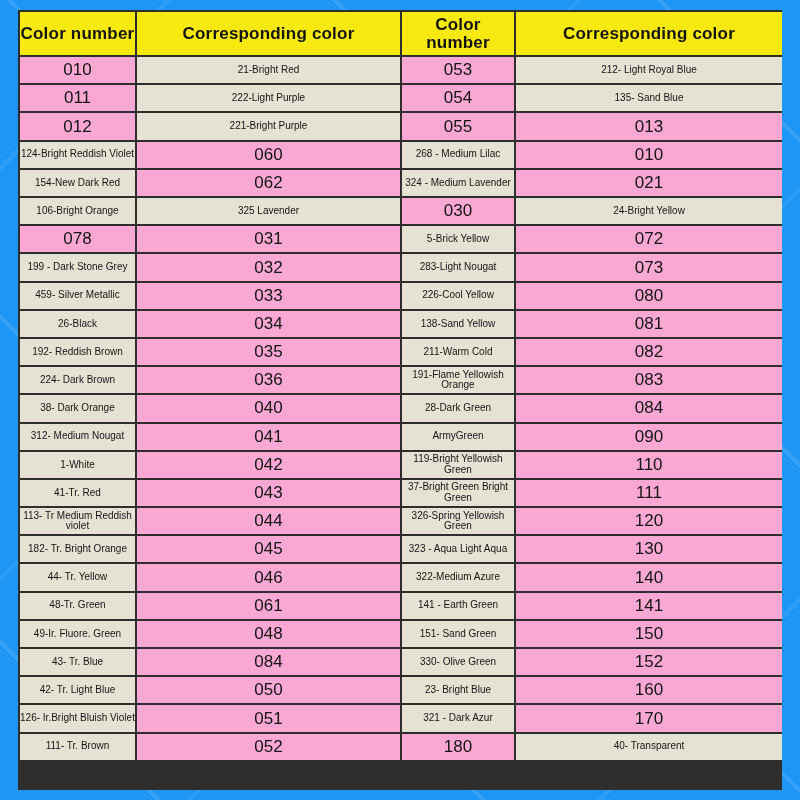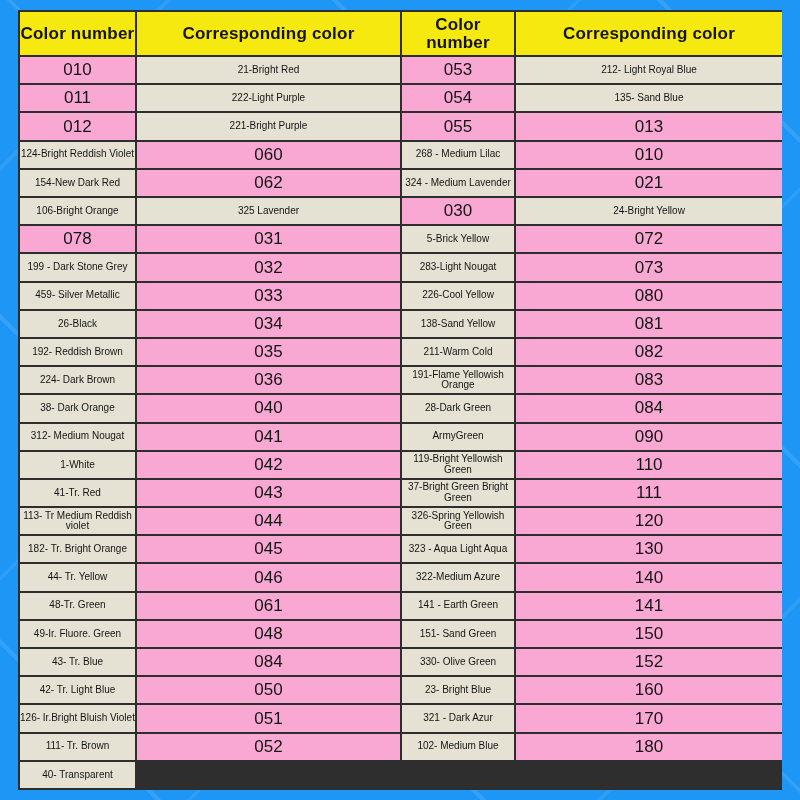--- a/index.html
+++ b/index.html
@@ -163,16 +163,15 @@
     <div class="cell colname">42- Tr. Light Blue</div>
     <div class="cell num">050</div>
     <div class="cell colname">23- Bright Blue</div>
     <div class="cell num">160</div>
     <div class="cell colname">126- Ir.Bright Bluish Violet</div>
     <div class="cell num">051</div>
     <div class="cell colname">321 - Dark Azur</div>
     <div class="cell num">170</div>
     <div class="cell colname">111- Tr. Brown</div>
     <div class="cell num">052</div>
-    <div class="cell colname">102- Medium Blue</div>
     <div class="cell num">180</div>
     <div class="cell colname">40- Transparent</div>
   </div>
 
 </body></html>

